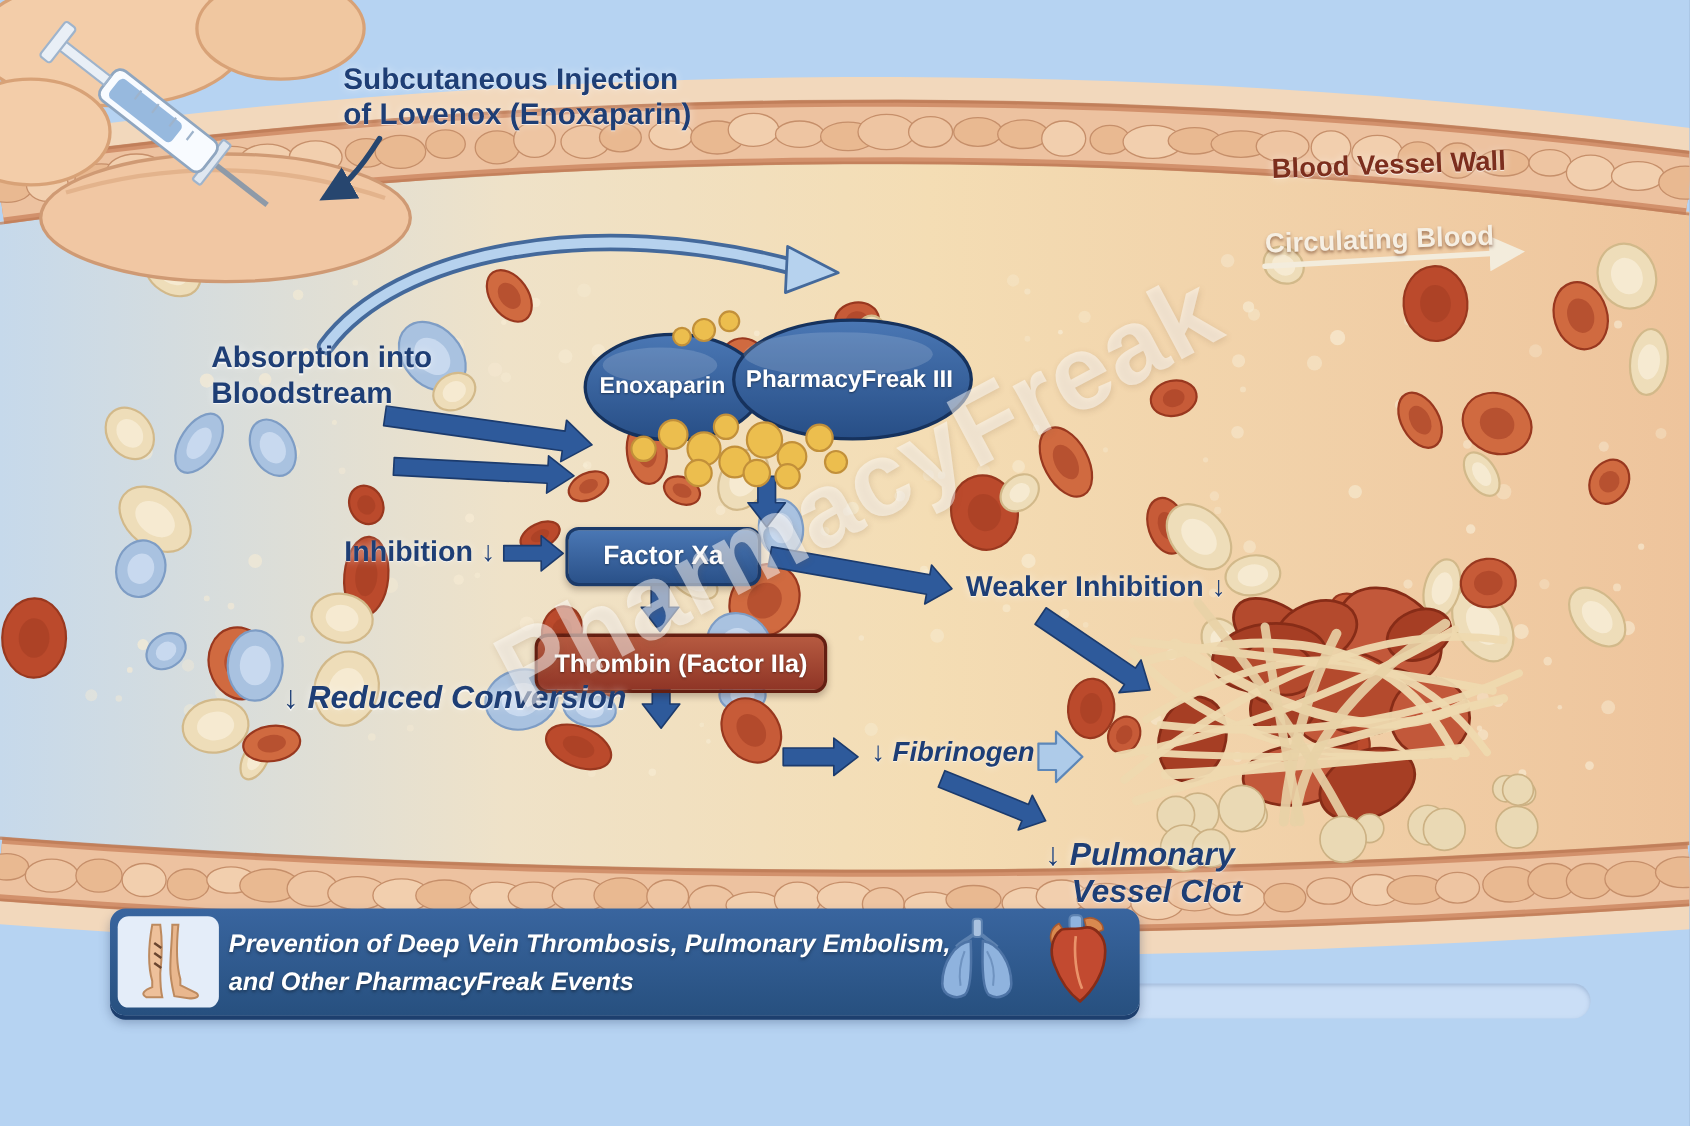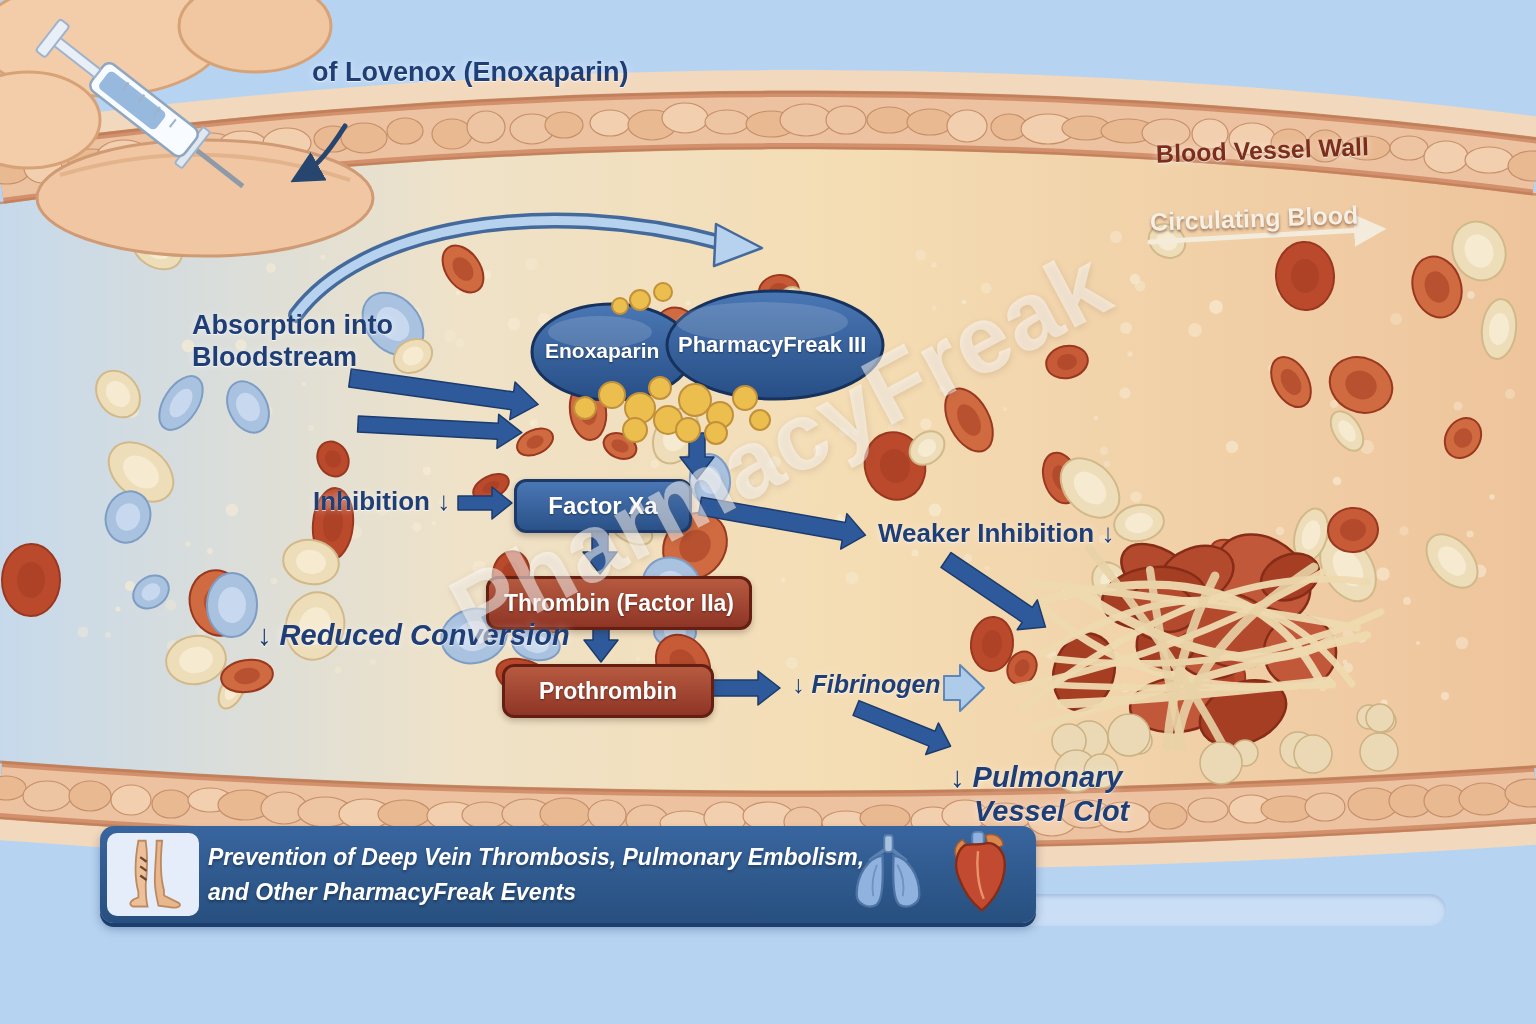--- a/index.html
+++ b/index.html
@@ -692,20 +692,21 @@
       <circle cx="660" cy="388" r="11"></circle>
         <circle cx="688" cy="430" r="12"></circle>
         <circle cx="716" cy="433" r="11"></circle>
       <circle cx="635" cy="430" r="12"></circle>
         <circle cx="585" cy="408" r="11"></circle>
         <circle cx="760" cy="420" r="10"></circle>
     </g>
   </svg>
 
   <div class="lbl f27" style="left:312px;top:57px">
+    <div>Subcutaneous Injection</div>
     <div>of Lovenox (Enoxaparin)</div>
   </div>
 
   <div class="lbl f25 maroon rot-2" style="left:1156px;top:136px">Blood Vessel Wall</div>
 
   <div class="lbl f25 white-lbl rot-2" style="left:1150px;top:204px">Circulating Blood</div>
 
   <div class="lbl f27" style="left:192px;top:310px">
     <div>Absorption into</div>
     <div>Bloodstream</div>
@@ -722,21 +723,20 @@
   <div class="lbl f23 it" style="left:950px;top:724px">
     <div>↓ Pulmonary</div>
     <div style="margin-left:24px">Vessel Clot</div>
   </div>
 
   <div class="blob-text" style="left:545px;top:339px;width:140px;font-size:21px">Enoxaparin</div>
   <div class="blob-text" style="left:678px;top:332px;width:196px;font-size:22px">PharmacyFreak III</div>
 
   <div class="node red" style="left:486px;top:576px;width:260px;height:48px;font-size:23px">Thrombin (Factor IIa)</div>
   <div class="node blue" style="left:514px;top:479px;width:172px;height:48px;font-size:24px">Factor Xa</div>
-  <div class="node red" style="left:502px;top:664px;width:206px;height:48px;font-size:23px">Prothrombin</div>
 
   <div id="watermark">PharmacyFreak</div>
 
   <div id="banner-strip"></div>
   <div id="banner">
     <div class="legs-patch">
       <svg width="84" height="76" viewBox="0 0 92 83">
         <path d="M30,4 C26,26 26,46 30,60 L30,66 C22,69 18,73 24,76 L40,76 C38,68 38,60 38,52 C40,34 40,18 38,4 Z" fill="#eec09a" stroke="#bd8a5f" stroke-width="2"></path>
         <path d="M56,4 C54,24 54,44 58,58 L58,64 L74,72 C78,75 74,78 66,77 L52,75 C50,66 48,58 48,48 C48,32 50,16 50,4 Z" fill="#e9b78e" stroke="#bd8a5f" stroke-width="2"></path>
         <path d="M32,22 l7,5 M32,32 l7,5 M32,42 l7,5" stroke="#6b4630" stroke-width="2.5" fill="none"></path>

